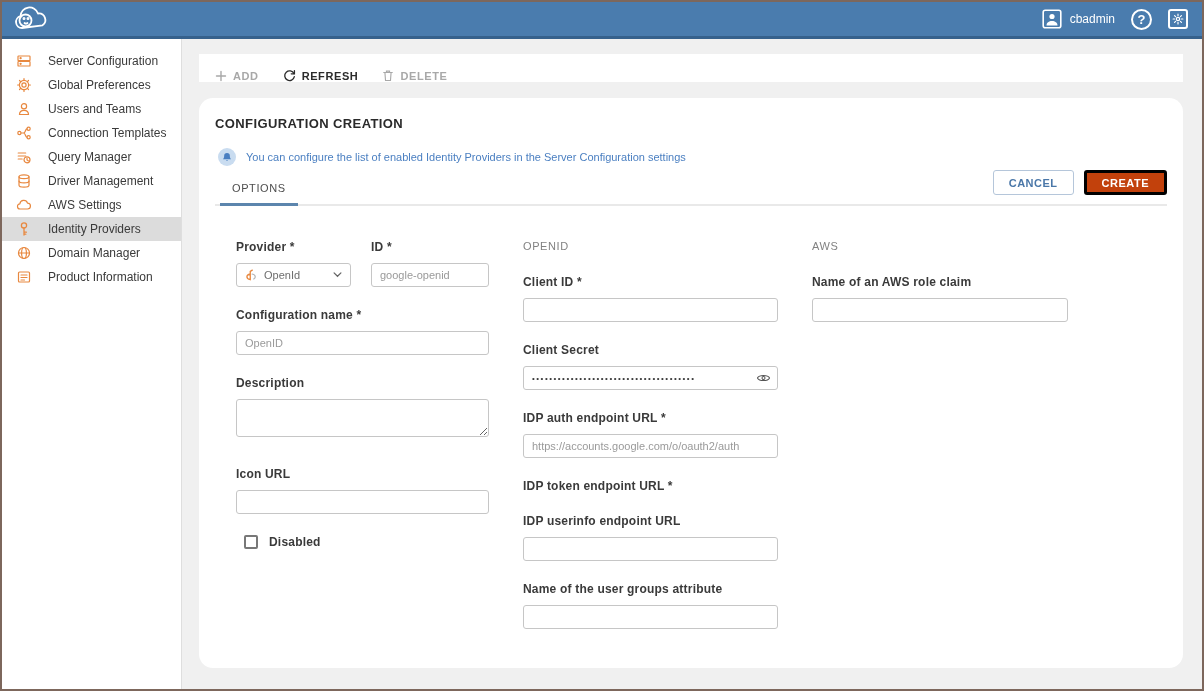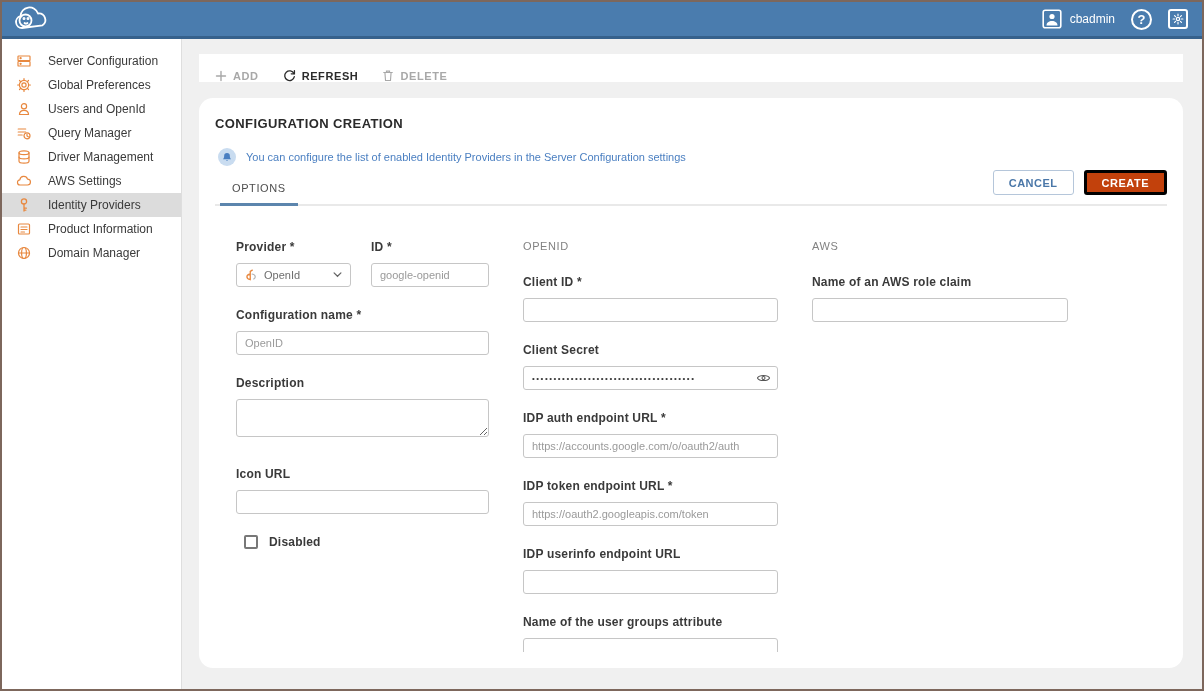--- a/index.html
+++ b/index.html
@@ -177,23 +177,32 @@
         <path d="M8 1.6 v1.8 M8 12.6 v1.8 M1.6 8 h1.8 M12.6 8 h1.8 M3.5 3.5 l1.3 1.3 M11.2 11.2 l1.3 1.3 M12.5 3.5 l-1.3 1.3 M4.8 11.2 l-1.3 1.3"></path>
       </svg>
       <span>Global Preferences</span>
     </div>
 
     <div class="sidebar-item">
       <svg width="16" height="16" viewBox="0 0 16 16" fill="none" stroke="#e8883f" stroke-width="1.2" stroke-linecap="round">
         <circle cx="8" cy="5.2" r="2.6"></circle>
         <path d="M3.5 13.5 c0-2.7 2-4.1 4.5-4.1 s4.5 1.4 4.5 4.1 z"></path>
       </svg>
-      <span>Users and OpenId</span>
-    </div>
-
+      <span>Users and Teams</span>
+    </div>
+
+    <div class="sidebar-item">
+      <svg width="16" height="16" viewBox="0 0 16 16" fill="none" stroke="#e8883f" stroke-width="1.2" stroke-linecap="round">
+        <circle cx="3.4" cy="8" r="1.6"></circle>
+        <circle cx="12.6" cy="3.8" r="1.6"></circle>
+        <circle cx="12.6" cy="12.2" r="1.6"></circle>
+        <path d="M5 8 h2.5 M7.5 8 c2.3 0 1.6-4.2 3.5-4.2 M7.5 8 c2.3 0 1.6 4.2 3.5 4.2"></path>
+      </svg>
+      <span>Connection Templates</span>
+    </div>
 
     <div class="sidebar-item">
       <svg width="16" height="16" viewBox="0 0 16 16" fill="none" stroke="#e8883f" stroke-width="1.2" stroke-linecap="round">
         <path d="M2.2 4 h7.5 M2.2 7 h7.5 M2.2 10 h4"></path>
         <circle cx="11" cy="10.8" r="3"></circle>
         <path d="M11 9.3 v1.7 l1.3 0.8"></path>
       </svg>
       <span>Query Manager</span>
     </div>
 
@@ -216,33 +225,33 @@
     <div class="sidebar-item selected">
       <svg width="16" height="16" viewBox="0 0 16 16" fill="none" stroke="#e8883f" stroke-width="1.3" stroke-linecap="round">
         <circle cx="8" cy="4.4" r="2.6"></circle>
         <path d="M8 7 V14 M8 11.2 h2.4 M8 13.2 h1.8"></path>
       </svg>
       <span>Identity Providers</span>
     </div>
 
     <div class="sidebar-item">
       <svg width="16" height="16" viewBox="0 0 16 16" fill="none" stroke="#e8883f" stroke-width="1.2" stroke-linecap="round">
-        <rect x="2.5" y="3" width="11" height="10" rx="1"></rect>
-        <path d="M5 6 h6 M5 8.5 h6 M5 11 h3.5"></path>
-      </svg>
-      <span>Product Information</span>
-    </div>
-
-    <div class="sidebar-item">
-      <svg width="16" height="16" viewBox="0 0 16 16" fill="none" stroke="#e8883f" stroke-width="1.2" stroke-linecap="round">
         <circle cx="8" cy="8" r="5.5"></circle>
         <ellipse cx="8" cy="8" rx="2.4" ry="5.5"></ellipse>
         <path d="M2.5 8 h11"></path>
       </svg>
       <span>Domain Manager</span>
+    </div>
+
+    <div class="sidebar-item">
+      <svg width="16" height="16" viewBox="0 0 16 16" fill="none" stroke="#e8883f" stroke-width="1.2" stroke-linecap="round">
+        <rect x="2.5" y="3" width="11" height="10" rx="1"></rect>
+        <path d="M5 6 h6 M5 8.5 h6 M5 11 h3.5"></path>
+      </svg>
+      <span>Product Information</span>
     </div>
 
   </div>
 
   <div class="main">
 
     <div class="toolbar">
       <button class="toolbar-btn is-disabled">
         <svg width="12" height="12" viewBox="0 0 12 12" stroke="#a8a8a8" stroke-width="1.4" stroke-linecap="round">
           <path d="M6 1.5 V10.5 M1.5 6 H10.5"></path>
@@ -355,21 +364,20 @@
             </div>
           </div>
 
           <div class="field-group">
             <label class="field-label">IDP auth endpoint URL *</label>
             <input class="text-input" type="text" value="https://accounts.google.com/o/oauth2/auth" style="">
           </div>
 
           <div class="field-group">
             <label class="field-label">IDP token endpoint URL *</label>
-            <input class="text-input" type="text" value="https://oauth2.googleapis.com/token" style="">
           </div>
 
           <div class="field-group">
             <label class="field-label">IDP userinfo endpoint URL</label>
             <input class="text-input" type="text" value="" style="">
           </div>
 
           <div class="field-group">
             <label class="field-label">Name of the user groups attribute</label>
             <input class="text-input" type="text" value="" style="">

